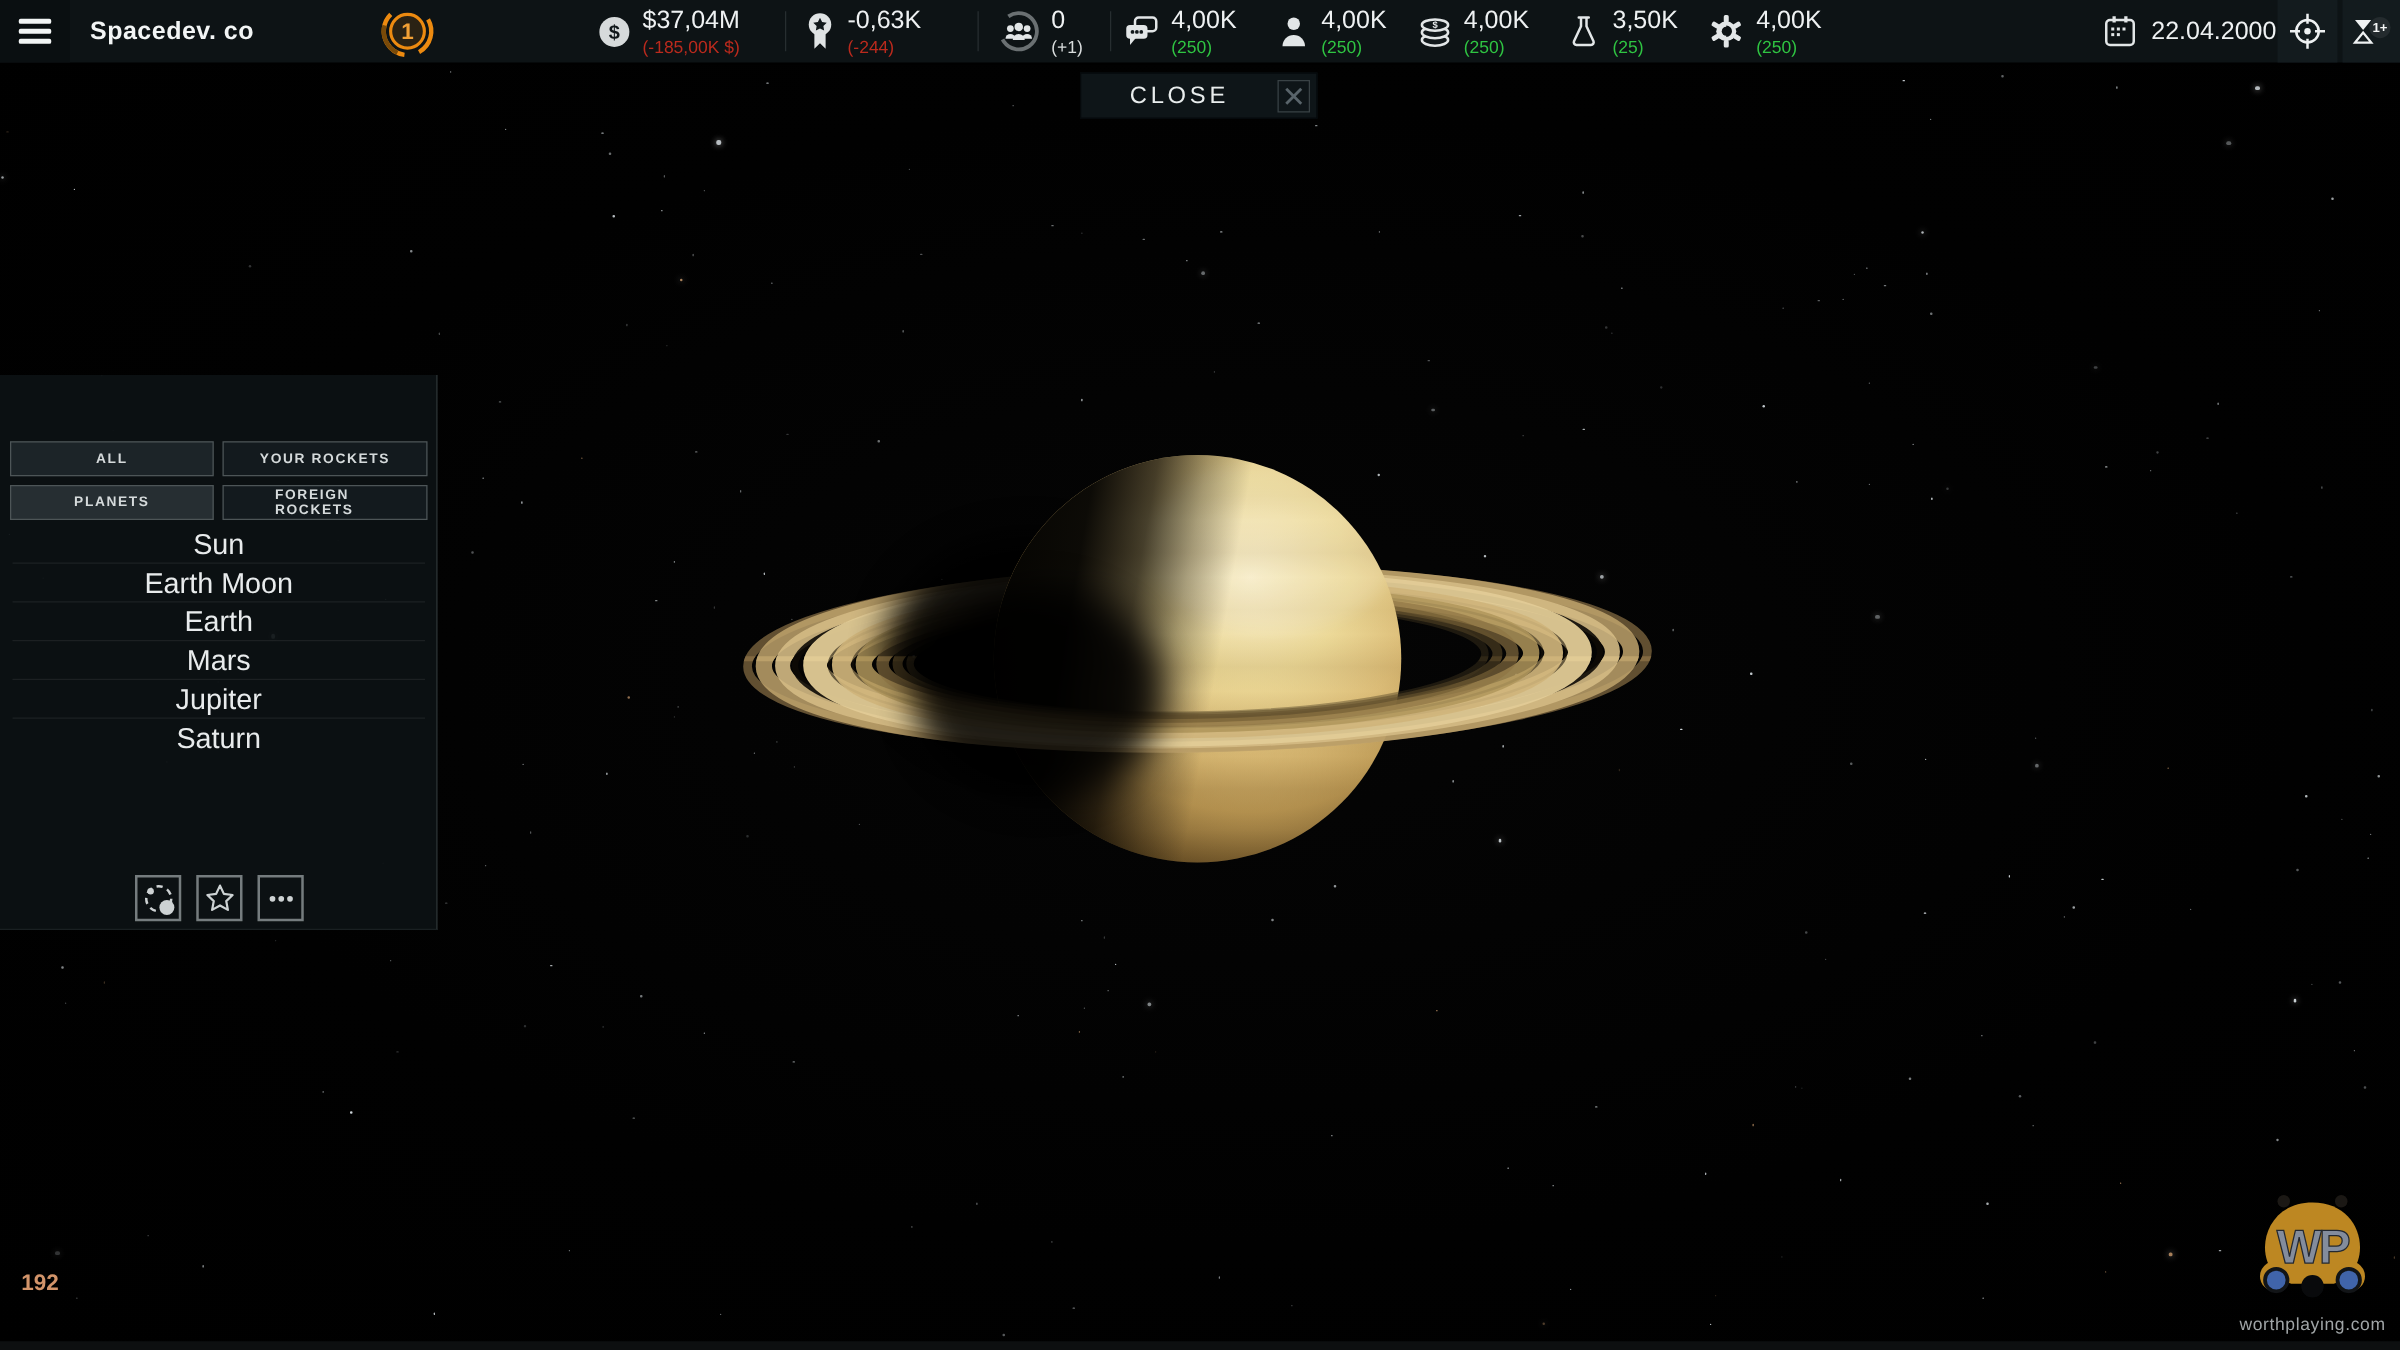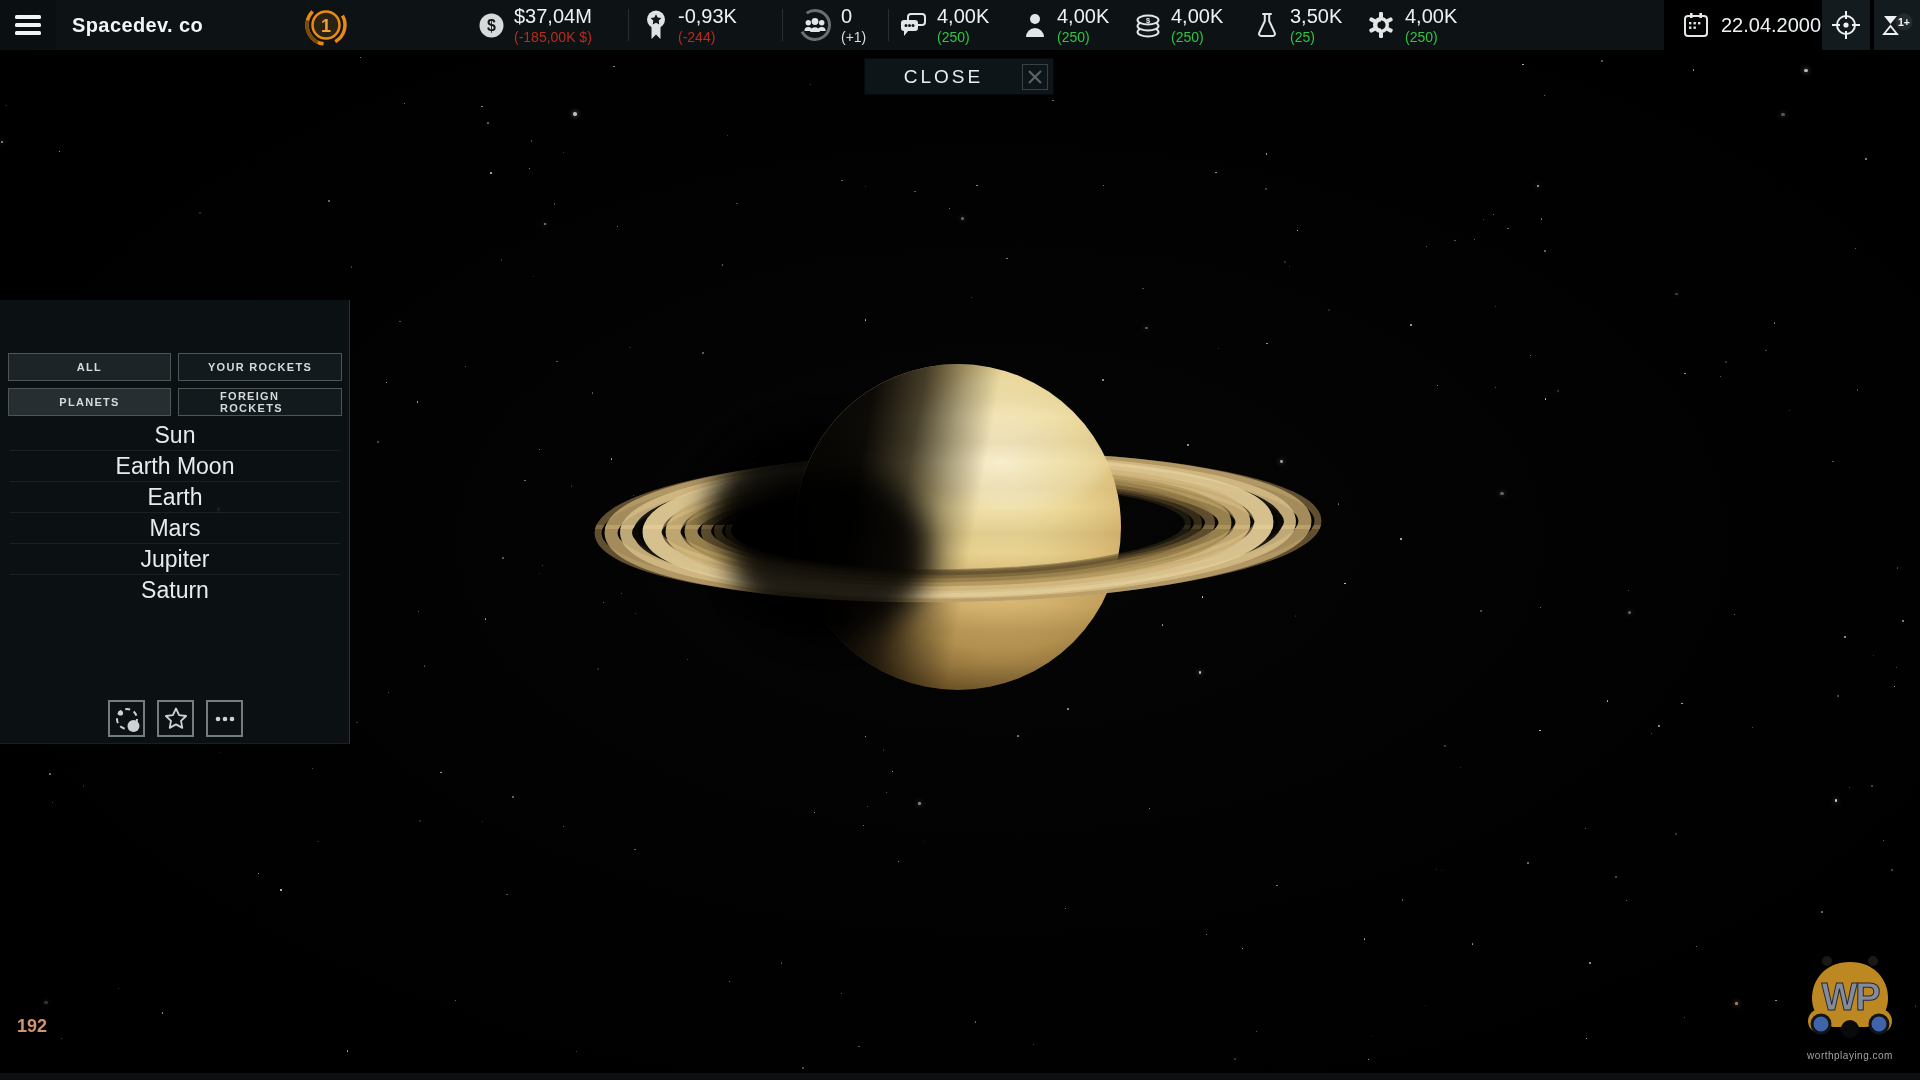--- a/index.html
+++ b/index.html
@@ -6,21 +6,21 @@
   .viewport{position:relative;width:1920px;height:1080px;overflow:hidden;background:#000;
             font-family:"Liberation Sans",sans-serif;color:#e9edee;}
 
   
   .scene{position:absolute;inset:0;background:radial-gradient(ellipse at 52% 50%, #050505 0%, #010101 60%, #000 100%);}
   .star{position:absolute;border-radius:50%;background:#cfd6da;}
   .saturn-wrap{position:absolute;left:498px;top:327px;width:920px;height:400px;}
   .bottom-strip{position:absolute;left:0;bottom:0;width:1920px;height:7px;background:#0d0f10;}
 
   
-  .topbar{position:absolute;left:0;top:0;width:1664px;height:50px;background:#0d1315;
+  .topbar{position:absolute;left:0;top:0;width:1920px;height:50px;background:#0d1315;
           border-bottom:2px solid #000;z-index:40;}
   .burger{position:absolute;left:0;top:0;width:56px;height:50px;background:#0a0f11;cursor:pointer;
           display:flex;flex-direction:column;justify-content:center;align-items:center;gap:4px;}
   .burger i{display:block;width:26px;height:4px;border-radius:1.5px;background:#f2f5f5;}
   .apptitle{position:absolute;left:72px;top:0;height:50px;line-height:50px;font-size:20px;font-weight:bold;
             letter-spacing:0.4px;color:#f2f5f5;}
   .lvlbadge{position:absolute;left:303px;top:2px;width:46px;height:46px;cursor:pointer;}
   .stat{position:absolute;top:0;height:50px;display:flex;align-items:center;gap:9px;cursor:pointer;}
   .sicon{display:flex;align-items:center;justify-content:center;}
   .stxt{display:flex;flex-direction:column;justify-content:center;line-height:1.05;}
@@ -59,21 +59,21 @@
   .objrow{height:30px;display:flex;align-items:center;justify-content:center;font-size:23px;color:#e8ebec;
           border-bottom:1px solid rgba(255,255,255,0.07);cursor:pointer;}
   .objrow:last-child{border-bottom:none;}
   .panelicons{position:absolute;left:108px;top:400px;display:flex;gap:12px;}
   .pibtn{width:37px;height:37px;border:2px solid #757c7e;box-sizing:border-box;background:#0c1113;
          display:flex;align-items:center;justify-content:center;cursor:pointer;}
 
   
   .counter{position:absolute;left:17px;top:1016px;font-size:18px;font-weight:bold;color:#d2946a;z-index:20;}
   .wmark{position:absolute;left:1786px;top:952px;width:128px;text-align:center;z-index:20;opacity:0.95;}
-  .wmtext{font-size:10px;color:#a9aeb0;letter-spacing:0.5px;margin-top:2px;}
+  .wmtext{font-size:14px;color:#a9aeb0;letter-spacing:0.5px;margin-top:2px;}
 </style>
 </head>
 <body>
 
 <div class="viewport">
 
   <div class="scene">
     <div style="position:absolute;inset:0;">
         <div class="star" style="width: 2.29414px; height: 2.29414px; left: 80.0448%; top: 17.1459%; opacity: 0.84; box-shadow: rgba(255, 255, 255, 0.7) 0px 0px 5px;"></div>
         <div class="star" style="width: 0.920761px; height: 0.920761px; left: 11.3668%; top: 44.1624%; opacity: 0.56;"></div>
@@ -456,21 +456,21 @@
 
     <div class="stat" style="left:643px">
       <span class="sicon">
         <svg width="26" height="32" viewBox="0 0 26 32">
           <path d="M8.5 16 L8.5 30 L13 25.5 L17.5 30 L17.5 16 Z" fill="#dfe3e4"></path>
           <circle cx="13" cy="10.5" r="9" fill="#dfe3e4"></circle>
           <path d="M13 5.2 l1.7 3.4 3.7.5 -2.7 2.6.6 3.7 -3.3-1.7 -3.3 1.7.6-3.7 -2.7-2.6 3.7-.5 z" fill="#11181b"></path>
         </svg>
       </span>
       <span class="stxt">
-          <span class="sval">-0,93K</span>
+          <span class="sval">-0,63K</span>
       <span class="sdelta" style="color: rgb(187, 42, 29);">(-244)</span>
         </span>
     </div>
 
     <div class="tdiv" style="left:782px"></div>
 
     <div class="stat" style="left:798px">
       <span class="sicon">
         <svg width="34" height="34" viewBox="0 0 34 34">
           <circle cx="17" cy="17" r="14.5" fill="none" stroke="rgba(200,206,207,0.5)" stroke-width="3" stroke-dasharray="70 22" transform="rotate(-125 17 17)"></circle>

